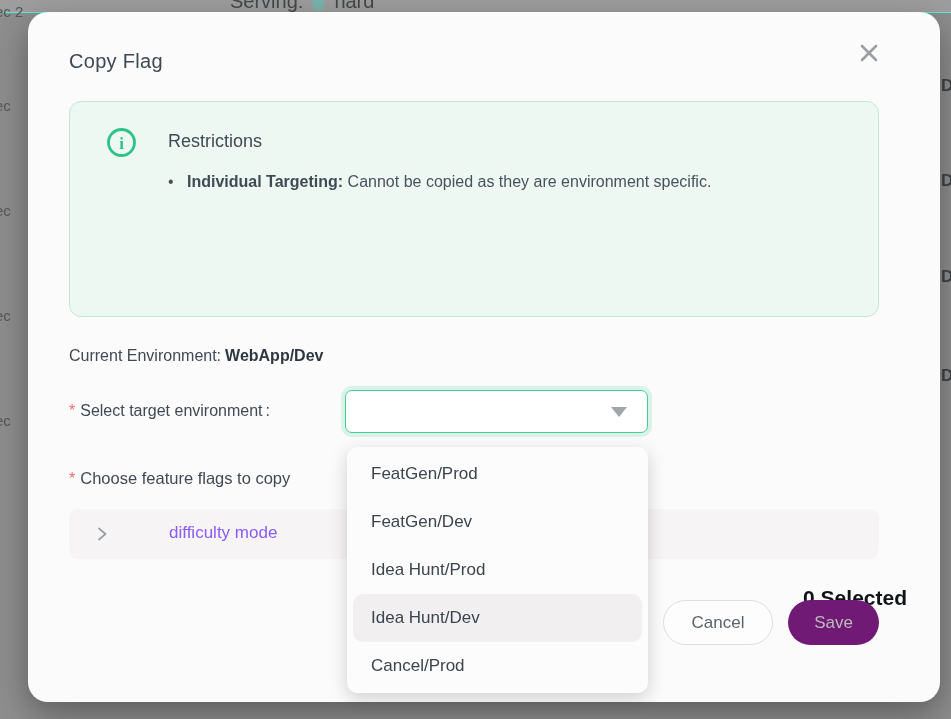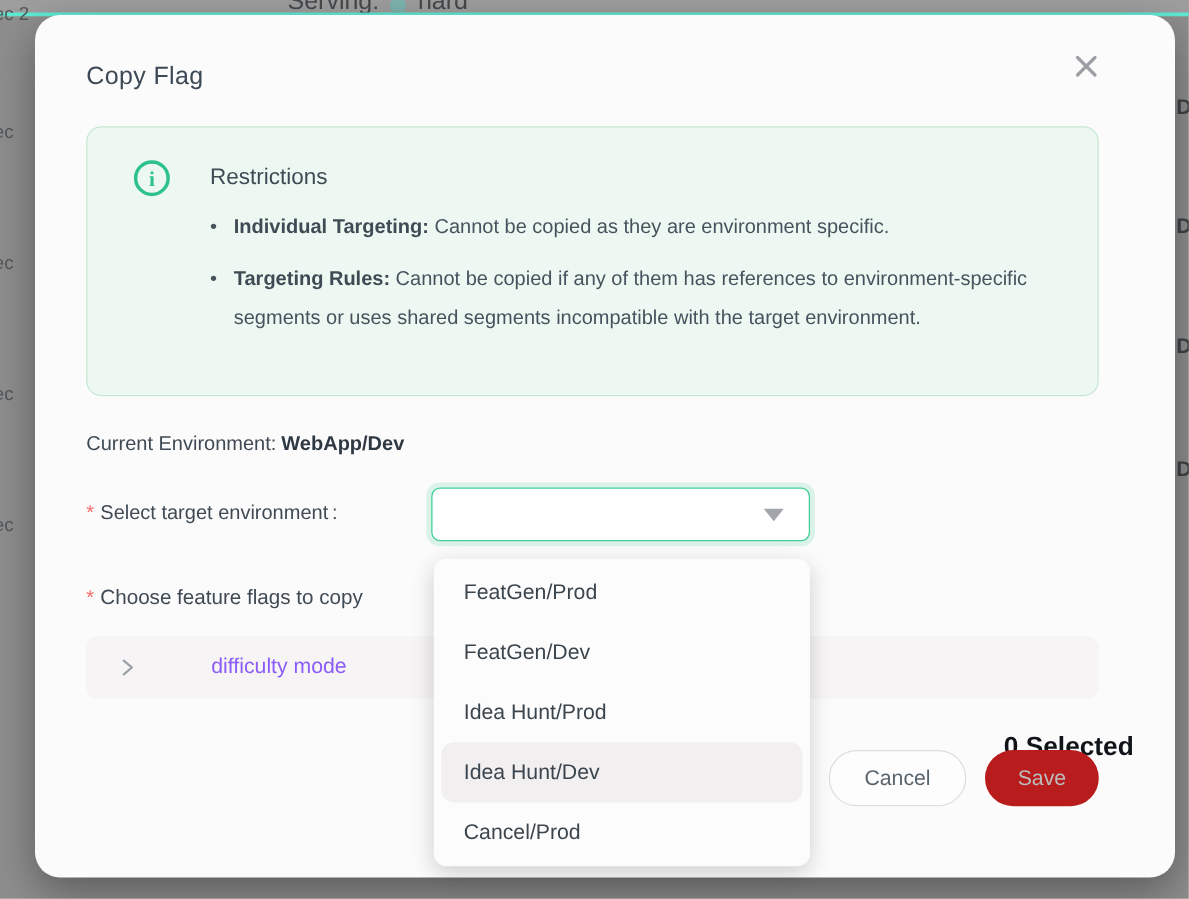--- a/index.html
+++ b/index.html
@@ -7,21 +7,21 @@
   body { font-family: "Liberation Sans", sans-serif; }
 
   #screen {
     position: relative; width: 951px; height: 719px;
     background: #8e8e8e; overflow: hidden;
   }
 
   
   .serving-strip {
     position: absolute; left: 0; top: 0; width: 951px; height: 13px;
-    background: #9e9e9e; border-bottom: 3px solid #5eead4; overflow: hidden;
+    background: #9e9e9e; border-bottom: 1px solid #5eead4; overflow: hidden;
   }
   .serving-inner {
     position: absolute; left: 230px; top: -10px; white-space: nowrap;
     font-size: 20px; color: #45484b; font-weight: 400;
     display: flex; align-items: center; gap: 9px;
   }
   .serving-dot {
     width: 13px; height: 13px; border-radius: 50%;
     background: #7db3ad; display: inline-block; margin-top: 6px;
   }
@@ -121,21 +121,21 @@
   .btn {
     position: absolute; top: 588px; height: 45px; border-radius: 23px;
     font-size: 17px; font-family: "Liberation Sans", sans-serif;
     display: flex; align-items: center; justify-content: center; cursor: pointer;
   }
   .btn-cancel {
     left: 635px; width: 110px; background: #fdfdfd;
     border: 1px solid #dbdfe2; color: #5a646d;
   }
   .btn-save {
-    left: 760px; width: 91px; background: #b91c1c;
+    left: 760px; width: 91px; background: #701a75;
     border: none; color: #bcbcbc; cursor: default;
   }
 
   
   .dropdown {
     position: absolute; left: 319px; top: 435px; width: 301px; height: 246px;
     background: #fdfcfc; border-radius: 10px; z-index: 10;
     box-shadow: 0 5px 18px rgba(0,0,0,0.18);
     padding-top: 3px;
   }
@@ -186,23 +186,20 @@
         <svg width="31" height="31" viewBox="0 0 31 31">
           <circle cx="15.5" cy="15.5" r="13" fill="none" stroke="#2ec28b" stroke-width="2.8"></circle>
           <text x="15.5" y="22" text-anchor="middle" font-family="Liberation Serif, serif" font-weight="700" font-size="17" fill="#2ec28b">i</text>
         </svg>
       </div>
       <div class="restrictions-title">Restrictions</div>
       <ul class="restrictions-list">
         <li>
           <b>Individual Targeting:</b><span> Cannot be copied as they are environment specific.</span>
         </li>
-        <li>
-          <b>Targeting Rules:</b><span> Cannot be copied if any of them has references to environment-specific segments or uses shared segments incompatible with the target environment.</span>
-        </li>
       </ul>
     </div>
 
     <div class="current-env">
       <span>Current Environment:</span><b>WebApp/Dev</b>
     </div>
 
     <div class="target-label">
       <span class="req">*</span><span>Select target environment</span><span class="target-colon">:</span>
     </div>

